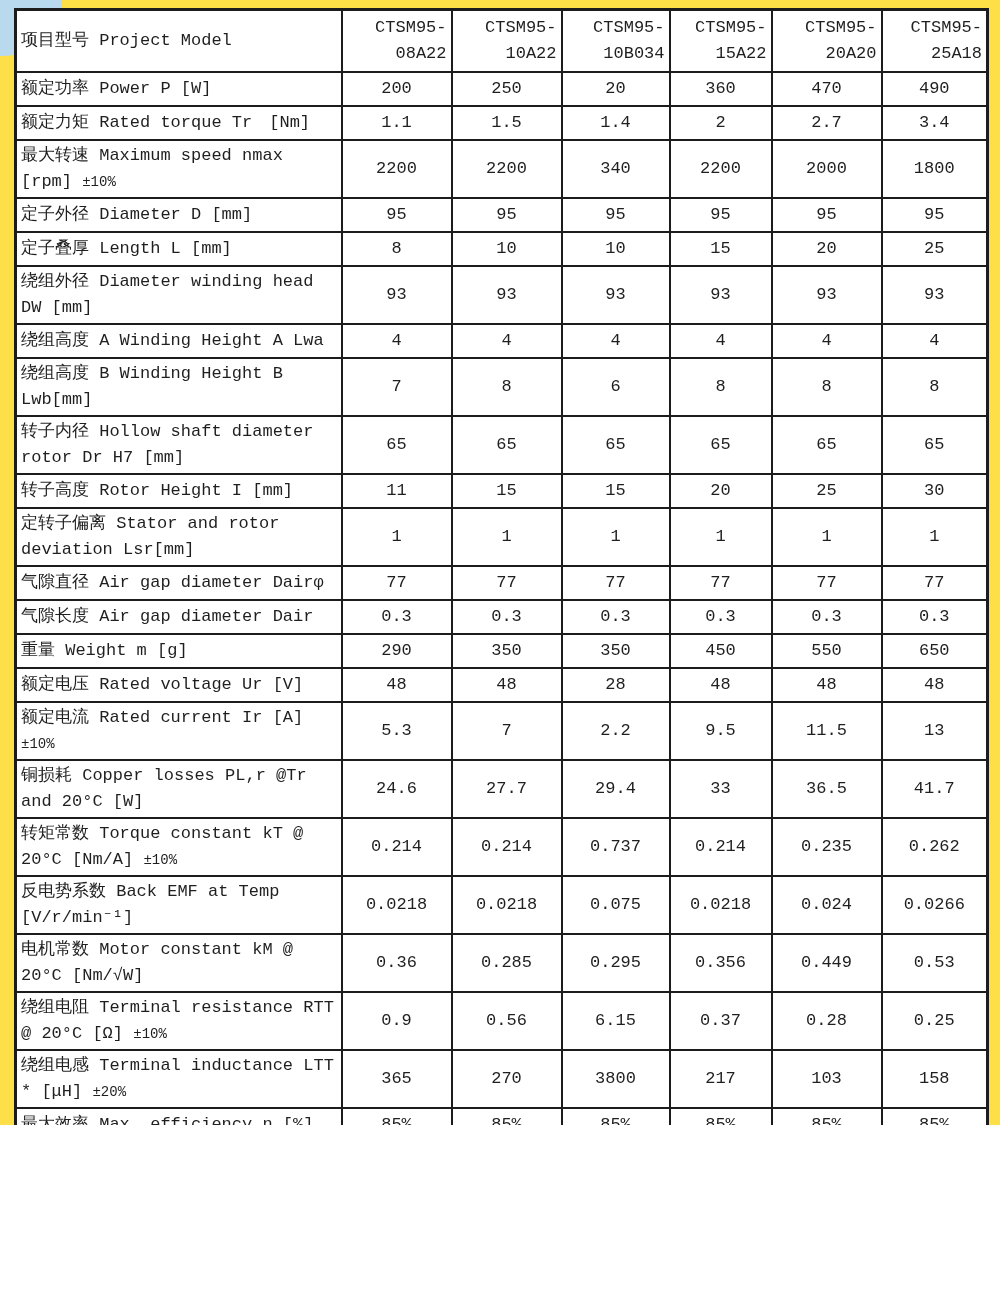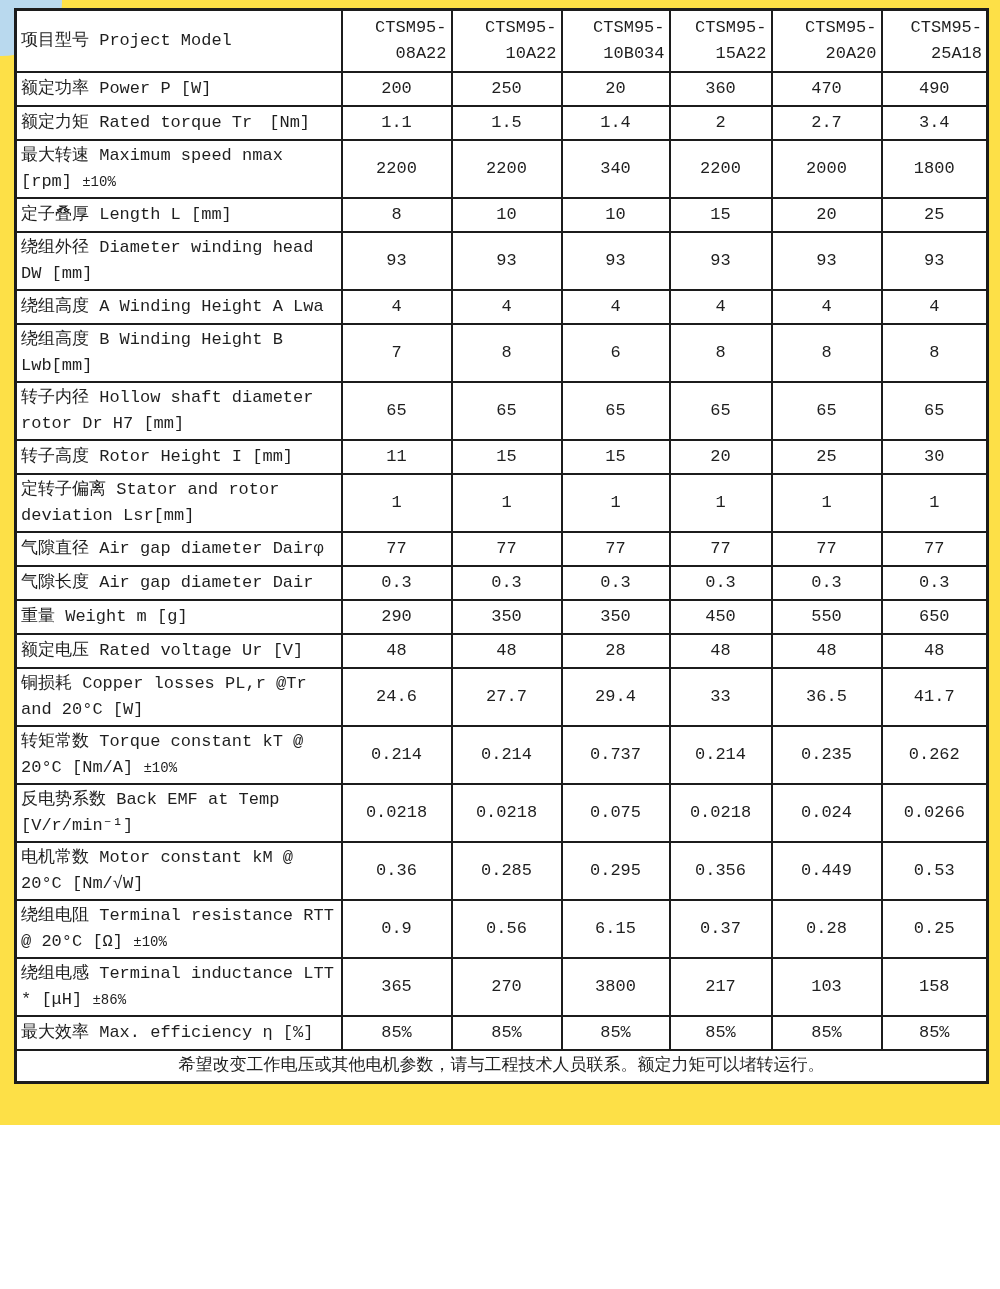--- a/index.html
+++ b/index.html
@@ -151,20 +151,29 @@
         <tr>
           <td class="label-cell"><span>最大转速  Maximum speed nmax [rpm]</span> <span class="note">±10%</span></td>
           <td class="value-cell">2200</td>
           <td class="value-cell">2200</td>
           <td class="value-cell">340</td>
           <td class="value-cell">2200</td>
           <td class="value-cell">2000</td>
           <td class="value-cell">1800</td>
         </tr>
         <tr>
+          <td class="label-cell"><span>定子外径 Diameter D [mm]</span></td>
+          <td class="value-cell">95</td>
+          <td class="value-cell">95</td>
+          <td class="value-cell">95</td>
+          <td class="value-cell">95</td>
+          <td class="value-cell">95</td>
+          <td class="value-cell">95</td>
+        </tr>
+        <tr>
           <td class="label-cell"><span>定子叠厚 Length L [mm]</span></td>
           <td class="value-cell">8</td>
           <td class="value-cell">10</td>
           <td class="value-cell">10</td>
           <td class="value-cell">15</td>
           <td class="value-cell">20</td>
           <td class="value-cell">25</td>
         </tr>
         <tr>
           <td class="label-cell"><span>绕组外径 Diameter winding head DW [mm]</span></td>
@@ -250,20 +259,29 @@
         <tr>
           <td class="label-cell"><span>额定电压 Rated voltage Ur [V]</span></td>
           <td class="value-cell">48</td>
           <td class="value-cell">48</td>
           <td class="value-cell">28</td>
           <td class="value-cell">48</td>
           <td class="value-cell">48</td>
           <td class="value-cell">48</td>
         </tr>
         <tr>
+          <td class="label-cell"><span>额定电流 Rated current Ir [A]</span> <span class="note">±10%</span></td>
+          <td class="value-cell">5.3</td>
+          <td class="value-cell">7</td>
+          <td class="value-cell">2.2</td>
+          <td class="value-cell">9.5</td>
+          <td class="value-cell">11.5</td>
+          <td class="value-cell">13</td>
+        </tr>
+        <tr>
           <td class="label-cell"><span>铜损耗 Copper losses PL,r @Tr and 20°C [W]</span></td>
           <td class="value-cell">24.6</td>
           <td class="value-cell">27.7</td>
           <td class="value-cell">29.4</td>
           <td class="value-cell">33</td>
           <td class="value-cell">36.5</td>
           <td class="value-cell">41.7</td>
         </tr>
         <tr>
           <td class="label-cell"><span>转矩常数 Torque constant kT @ 20°C [Nm/A]</span> <span class="note">±10%</span></td>
@@ -295,21 +313,21 @@
         <tr>
           <td class="label-cell"><span>绕组电阻 Terminal resistance RTT @ 20°C [Ω]</span> <span class="note">±10%</span></td>
           <td class="value-cell">0.9</td>
           <td class="value-cell">0.56</td>
           <td class="value-cell">6.15</td>
           <td class="value-cell">0.37</td>
           <td class="value-cell">0.28</td>
           <td class="value-cell">0.25</td>
         </tr>
         <tr>
-          <td class="label-cell"><span>绕组电感 Terminal inductance LTT * [μH]</span> <span class="note">±86%</span></td>
+          <td class="label-cell"><span>绕组电感 Terminal inductance LTT * [μH]</span> <span class="note">±20%</span></td>
           <td class="value-cell">365</td>
           <td class="value-cell">270</td>
           <td class="value-cell">3800</td>
           <td class="value-cell">217</td>
           <td class="value-cell">103</td>
           <td class="value-cell">158</td>
         </tr>
         <tr>
           <td class="label-cell"><span>最大效率 Max. efficiency η [%]</span></td>
           <td class="value-cell">85%</td>

